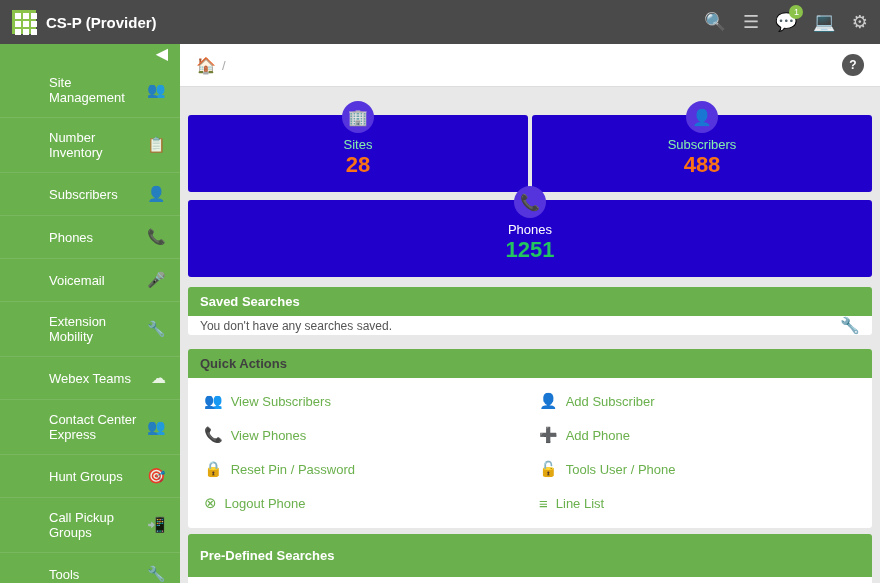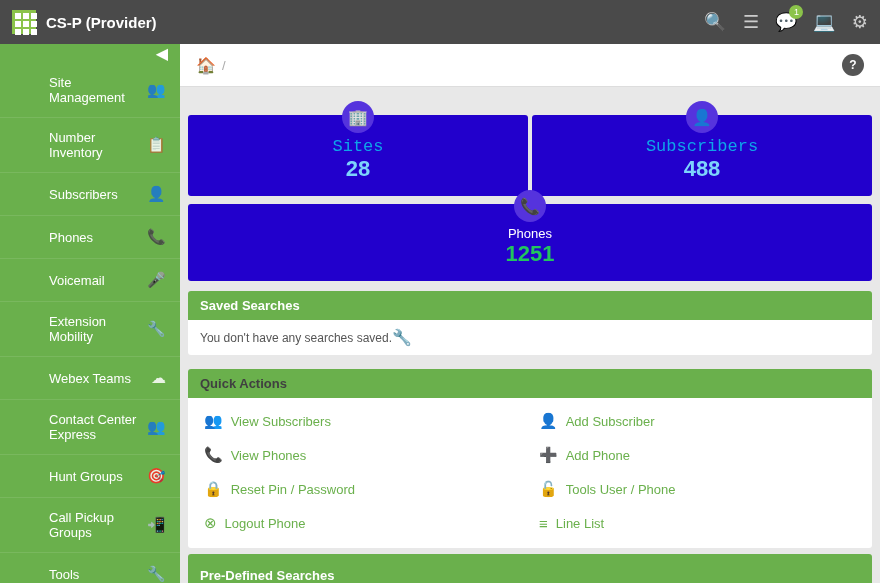--- a/index.html
+++ b/index.html
@@ -150,27 +150,26 @@
       position: absolute;
       top: -14px;
       width: 32px; height: 32px;
       border-radius: 50%;
       background: #5533dd;
       display: flex; align-items: center; justify-content: center;
       color: white;
       font-size: 16px;
     }
     .tile .tile-label {
-      color: #0ea5e9;
-      font-size: 17px;
+      color: #86efac;
+      font-size: 13px;
       margin-top: 4px;
-      font-family: Liberation Mono, monospace;
     }
     .tile .tile-count {
-      color: #7dd3fc;
+      color: #f97316;
       font-size: 22px;
       font-weight: bold;
     }
     .tile-full {
       background: #2200cc;
       border-radius: 3px;
       margin: 4px 8px;
       display: flex;
       flex-direction: column;
       align-items: center;
@@ -206,26 +205,26 @@
       color: white;
       padding: 7px 12px;
       font-size: 13px;
       font-weight: bold;
       margin: 6px 8px 0 8px;
       border-radius: 3px 3px 0 0;
     }
     .section-body {
       background: white;
       margin: 0 8px;
-      padding: 8px 12px;
+      padding: 0 12px;
       font-size: 12px;
       color: #555;
       display: flex;
       align-items: center;
-      justify-content: flex-start;
+      justify-content: space-between;
       border-radius: 0 0 3px 3px;
     }
     .section-body .wrench-icon { color: #6ab04c; font-size: 16px; cursor: pointer; }
 
     
     .quick-actions-header {
       background: #6ab04c;
       color: #404040;
       padding: 7px 12px;
       font-size: 13px;

